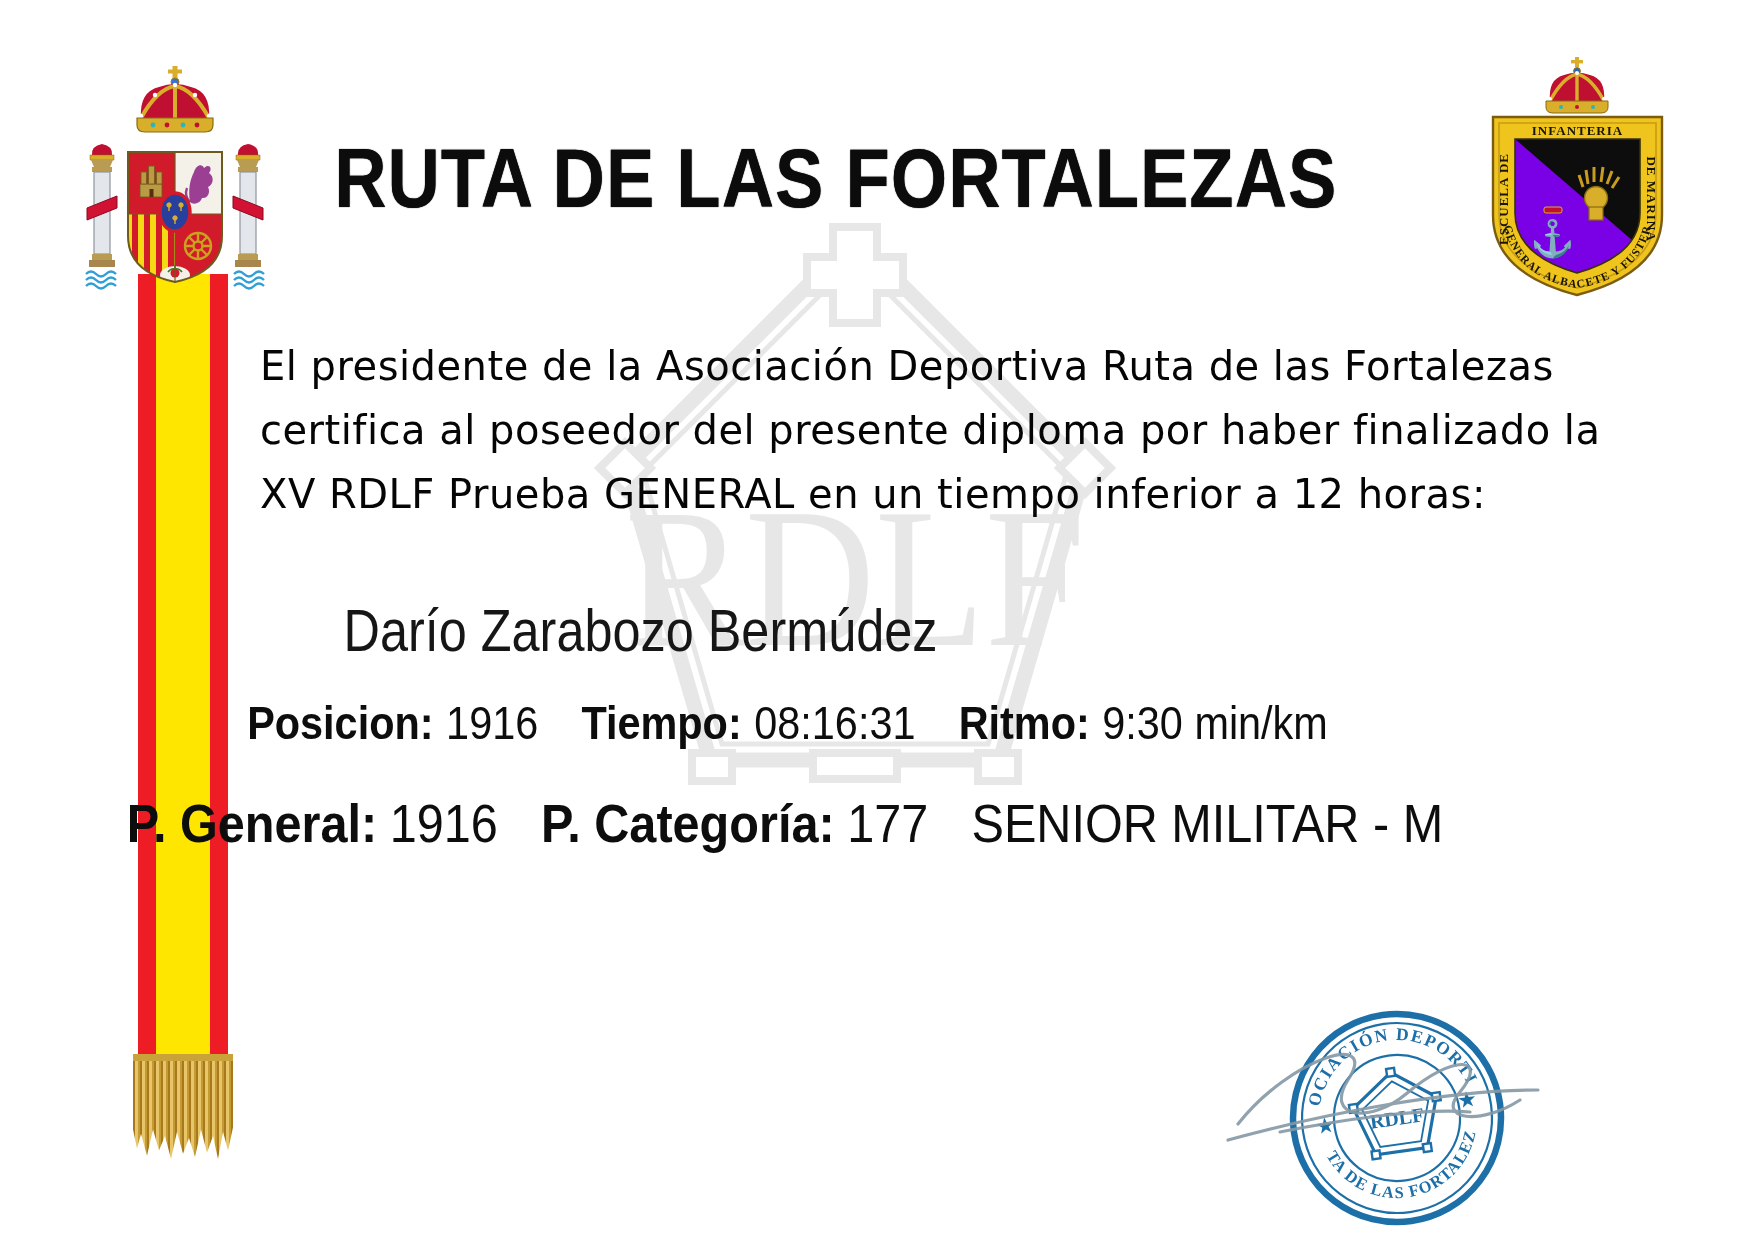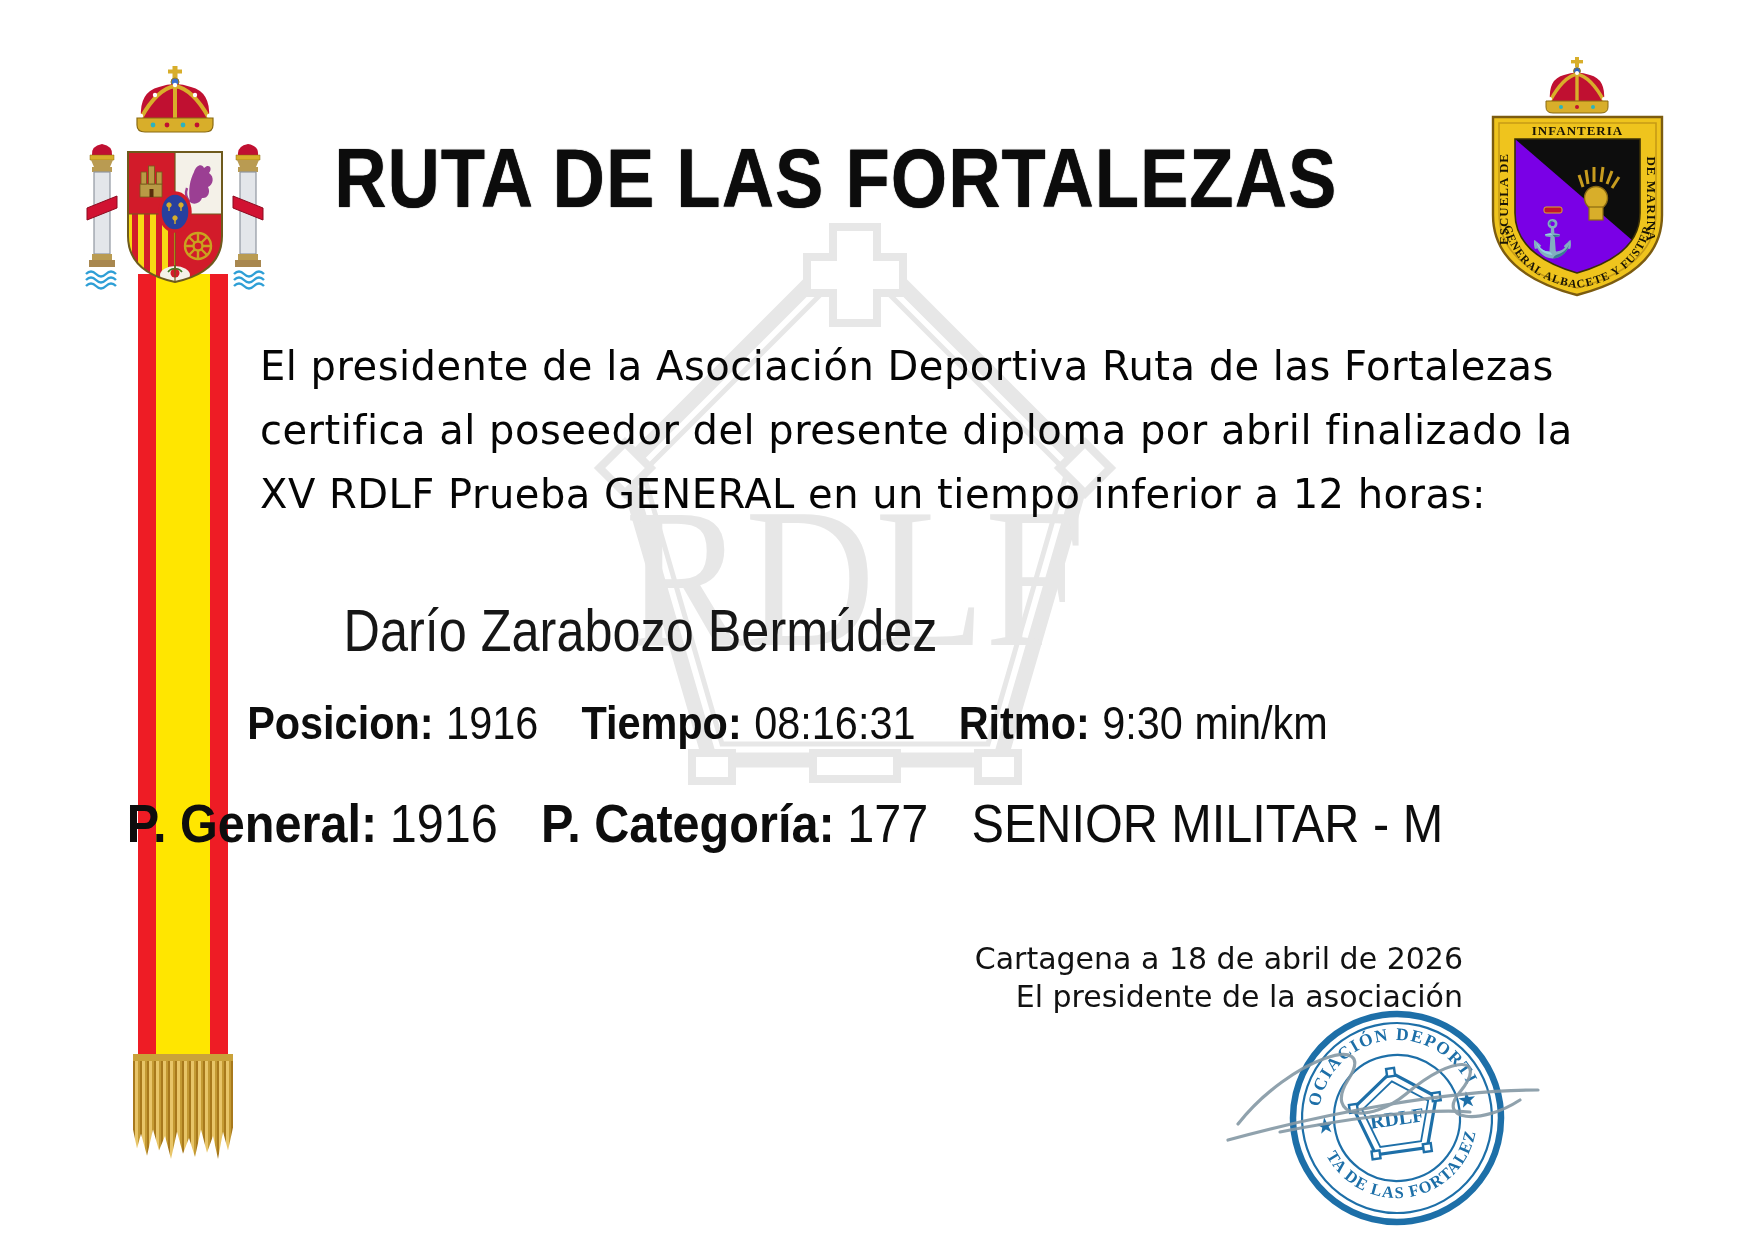--- a/index.html
+++ b/index.html
@@ -208,40 +208,36 @@
       <text><textPath href="#pTop" startOffset="50%" text-anchor="middle">INFANTERIA</textPath></text>
       <text><textPath href="#pRight" startOffset="50%" text-anchor="middle">DE MARINA</textPath></text>
       <text font-size="11.5"><textPath href="#pBottom" startOffset="50%" text-anchor="middle">GENERAL ALBACETE Y FUSTER</textPath></text>
     </g>
   </svg>
 
   <div class="abs cert-title">RUTA DE LAS FORTALEZAS</div>
 
   <div class="abs body-text script">
     <div>El presidente de la Asociación Deportiva Ruta de las Fortalezas</div>
-    <div>certifica al poseedor del presente diploma por abril finalizado la</div>
+    <div>certifica al poseedor del presente diploma por haber finalizado la</div>
     <div>XV RDLF Prueba GENERAL en un tiempo inferior a 12 horas:</div>
   </div>
 
   <div class="abs name-line">
     <span class="name-inner">Darío Zarabozo Bermúdez</span>
   </div>
 
   <div class="abs stats-line">
     <span class="lbl">Posicion:</span><span class="val">1916</span><span class="lbl">Tiempo:</span><span class="val">08:16:31</span><span class="lbl">Ritmo:</span><span class="val">9:30 min/km</span>
   </div>
 
   <div class="abs pgen-line">
     <span class="lbl">P. General:</span><span class="val">1916</span><span class="lbl">P. Categoría:</span><span class="val">177</span><span class="val">SENIOR MILITAR - M</span>
   </div>
 
-  <div class="abs footer-block script">
-    <div>Cartagena a 18 de abril de 2026</div>
-    <div>El presidente de la asociación</div>
-  </div>
 
   <svg class="abs" style="left:1285px;top:1006px;z-index:5;" width="228" height="235" viewBox="0 0 228 235">
     <g transform="rotate(-8 112 112)" stroke="#1d6fa8" fill="none">
       <circle cx="112" cy="112" r="104" stroke-width="6.5"></circle>
       <circle cx="112" cy="112" r="95" stroke-width="2.2"></circle>
       <circle cx="112" cy="112" r="63" stroke-width="2.2"></circle>
       <defs>
         <path id="arcTop" d="M37.4,89.2 A78,78 0 0 1 186.6,89.2"></path>
         <path id="arcBottom" d="M35.5,135.4 A80,80 0 0 0 188.5,135.4"></path>
       </defs>

